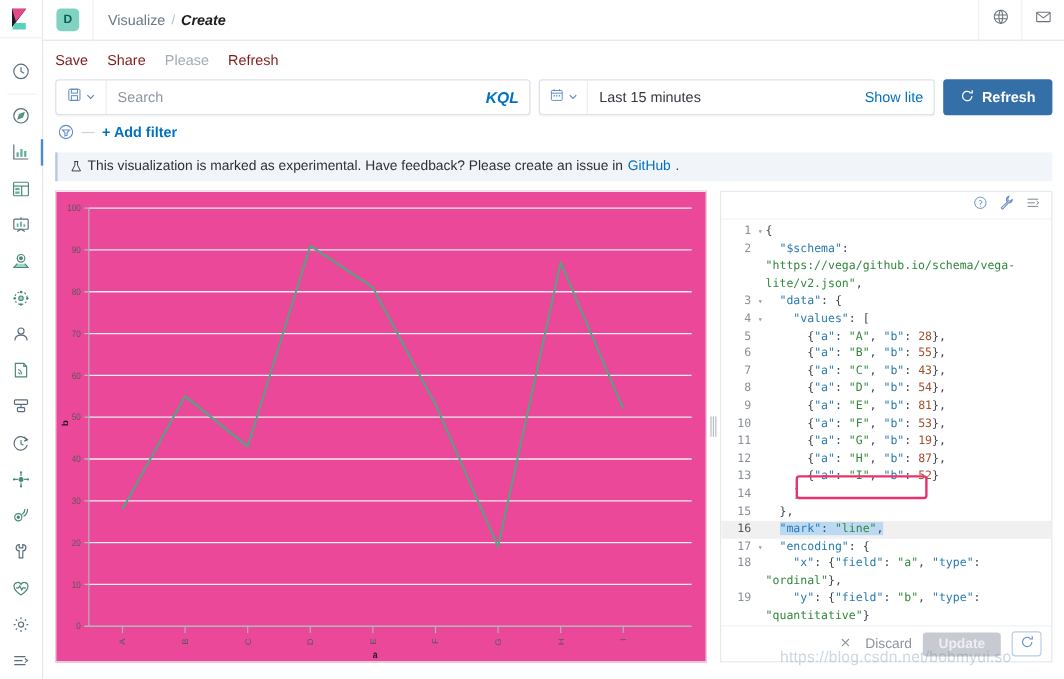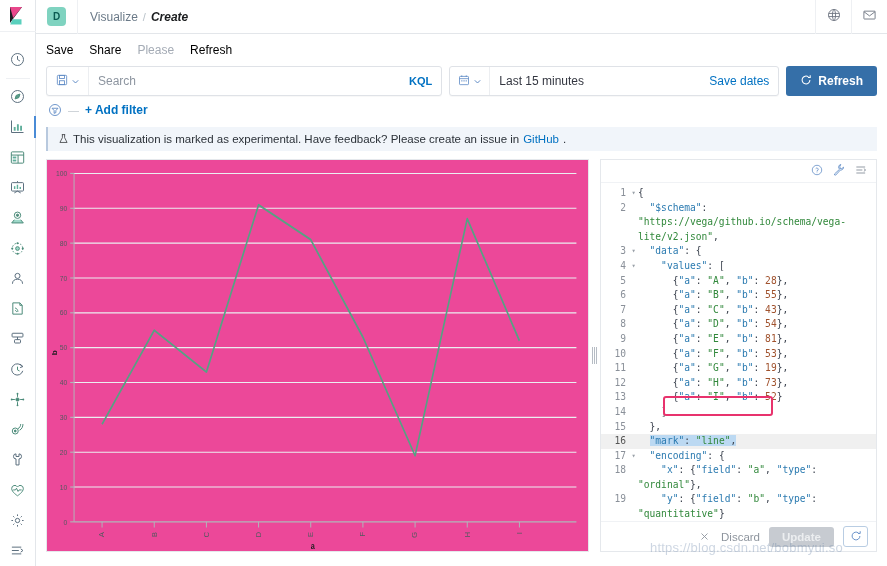--- a/index.html
+++ b/index.html
@@ -59,42 +59,42 @@
   .top-icon {
     width: 36px; height: 34px; display: flex; align-items: center; justify-content: center;
     border-left: 1px solid #eef0f3; color: #69707d;
   }
 
   
   #actionbar {
     height: 32px; display: flex; align-items: center; gap: 16px;
     padding-left: 10px; font-size: 12px; flex: 0 0 32px;
   }
-  .act { color: #000000; cursor: pointer; }
+  .act { color: #7f1d1d; cursor: pointer; }
   .act.disabled { color: #a4abb5; cursor: default; }
 
   
   #querybar { padding: 0 10px 0 10px; display: flex; gap: 7px; align-items: stretch; height: 30px; flex: 0 0 30px; }
   .qb-search {
     flex: 1 1 auto; display: flex; align-items: center; background: #fff;
     border: 1px solid #dfe2e7; border-radius: 3px; box-shadow: 0 1px 1px rgba(0,0,0,0.03);
     min-width: 0;
     justify-content: flex-end;
   }
   .qb-savedq {
     width: 42px; display: flex; align-items: center; justify-content: center; gap: 3px;
     border-right: 1px solid #eceef1; height: 100%; color: #5b88c4;
   }
   .qb-input {
     flex: 1 1 auto; border: 0; outline: 0; font-size: 12px; color: #6a727d;
     padding: 0 9px; font-family: "Liberation Sans", sans-serif; background: transparent;
     min-width: 0;
   }
   .qb-input::placeholder { color: #8d95a0; }
-  .qb-kql { font-size: 11px; color: #0071c2; padding: 0 9px; font-weight: bold; }
+  .qb-kql { font-size: 13px; color: #0071c2; padding: 0 9px; font-weight: bold; font-style: italic; }
   .qb-dates {
     display: flex; align-items: center; background: #fff;
     border: 1px solid #dfe2e7; border-radius: 3px; box-shadow: 0 1px 1px rgba(0,0,0,0.03);
     width: 330px; flex: 0 0 330px;
   }
   .qb-cal {
     width: 40px; display: flex; align-items: center; justify-content: center; gap: 3px;
     border-right: 1px solid #eceef1; height: 100%; color: #5b88c4;
   }
   .qb-range { flex: 1 1 auto; font-size: 12px; color: #343741; padding: 0 9px; }
@@ -471,21 +471,21 @@
               <rect x="10.2" y="8.4" width="1.5" height="1.5" fill="#5b88c4" stroke="none"></rect>
             </svg>
           </span>
           <span>
             <svg width="9" height="9" viewBox="0 0 12 12" fill="none" stroke="#5b88c4" stroke-width="1.3">
               <path d="M2.4 4.4 L6 8 L9.6 4.4"></path>
             </svg>
           </span>
         </div>
         <span class="qb-range">Last 15 minutes</span>
-        <span class="qb-showdates">Save dates</span>
+        <span class="qb-showdates">Show lite</span>
       </div>
 
       <button class="qb-refresh">
         <span>
           <svg width="12" height="12" viewBox="0 0 16 16" fill="none" stroke="#ffffff" stroke-width="1.4">
             <path d="M13.2 8 A5.2 5.2 0 1 1 11.2 3.9"></path>
               <path d="M13.6 1.6 V4.6 H10.6"></path>
           </svg>
         </span>
         <span>Refresh</span>
@@ -633,21 +633,21 @@
             <div class="cl"><span class="gut">2</span><span class="fold"></span><span class="ctext"><span>  </span><span><span class="k">"$schema"</span><span class="p">: </span><span class="s">"https://vega/github.io/schema/vega-lite/v2.json"</span><span class="p">,</span></span></span></div>
             <div class="cl"><span class="gut">3</span><span class="fold">▾</span><span class="ctext"><span>  </span><span><span class="k">"data"</span><span class="p">: {</span></span></span></div>
             <div class="cl"><span class="gut">4</span><span class="fold">▾</span><span class="ctext"><span>    </span><span><span class="k">"values"</span><span class="p">: [</span></span></span></div>
             <div class="cl"><span class="gut">5</span><span class="fold"></span><span class="ctext"><span>      </span><span><span class="p">{</span><span class="k">"a"</span><span class="p">: </span><span class="s">"A"</span><span class="p">, </span><span class="k">"b"</span><span class="p">: </span><span class="n">28</span><span class="p">},</span></span></span></div>
             <div class="cl"><span class="gut">6</span><span class="fold"></span><span class="ctext"><span>      </span><span><span class="p">{</span><span class="k">"a"</span><span class="p">: </span><span class="s">"B"</span><span class="p">, </span><span class="k">"b"</span><span class="p">: </span><span class="n">55</span><span class="p">},</span></span></span></div>
             <div class="cl"><span class="gut">7</span><span class="fold"></span><span class="ctext"><span>      </span><span><span class="p">{</span><span class="k">"a"</span><span class="p">: </span><span class="s">"C"</span><span class="p">, </span><span class="k">"b"</span><span class="p">: </span><span class="n">43</span><span class="p">},</span></span></span></div>
             <div class="cl"><span class="gut">8</span><span class="fold"></span><span class="ctext"><span>      </span><span><span class="p">{</span><span class="k">"a"</span><span class="p">: </span><span class="s">"D"</span><span class="p">, </span><span class="k">"b"</span><span class="p">: </span><span class="n">54</span><span class="p">},</span></span></span></div>
             <div class="cl"><span class="gut">9</span><span class="fold"></span><span class="ctext"><span>      </span><span><span class="p">{</span><span class="k">"a"</span><span class="p">: </span><span class="s">"E"</span><span class="p">, </span><span class="k">"b"</span><span class="p">: </span><span class="n">81</span><span class="p">},</span></span></span></div>
             <div class="cl"><span class="gut">10</span><span class="fold"></span><span class="ctext"><span>      </span><span><span class="p">{</span><span class="k">"a"</span><span class="p">: </span><span class="s">"F"</span><span class="p">, </span><span class="k">"b"</span><span class="p">: </span><span class="n">53</span><span class="p">},</span></span></span></div>
             <div class="cl"><span class="gut">11</span><span class="fold"></span><span class="ctext"><span>      </span><span><span class="p">{</span><span class="k">"a"</span><span class="p">: </span><span class="s">"G"</span><span class="p">, </span><span class="k">"b"</span><span class="p">: </span><span class="n">19</span><span class="p">},</span></span></span></div>
-            <div class="cl"><span class="gut">12</span><span class="fold"></span><span class="ctext"><span>      </span><span><span class="p">{</span><span class="k">"a"</span><span class="p">: </span><span class="s">"H"</span><span class="p">, </span><span class="k">"b"</span><span class="p">: </span><span class="n">73</span><span class="p">},</span></span></span></div>
+            <div class="cl"><span class="gut">12</span><span class="fold"></span><span class="ctext"><span>      </span><span><span class="p">{</span><span class="k">"a"</span><span class="p">: </span><span class="s">"H"</span><span class="p">, </span><span class="k">"b"</span><span class="p">: </span><span class="n">87</span><span class="p">},</span></span></span></div>
             <div class="cl"><span class="gut">13</span><span class="fold"></span><span class="ctext"><span>      </span><span><span class="p">{</span><span class="k">"a"</span><span class="p">: </span><span class="s">"I"</span><span class="p">, </span><span class="k">"b"</span><span class="p">: </span><span class="n">52</span><span class="p">}</span></span></span></div>
             <div class="cl"><span class="gut">14</span><span class="fold"></span><span class="ctext"><span>    </span><span><span class="p">]</span></span></span></div>
             <div class="cl"><span class="gut">15</span><span class="fold"></span><span class="ctext"><span>  </span><span><span class="p">},</span></span></span></div>
             <div class="cl cur"><span class="gut">16</span><span class="fold"></span><span class="ctext"><span>  </span><span class="sel"><span class="k">"mark"</span><span class="p">: </span><span class="s">"line"</span><span class="p">,</span></span></span></div>
             <div class="cl"><span class="gut">17</span><span class="fold">▾</span><span class="ctext"><span>  </span><span><span class="k">"encoding"</span><span class="p">: {</span></span></span></div>
             <div class="cl"><span class="gut">18</span><span class="fold"></span><span class="ctext"><span>    </span><span><span class="k">"x"</span><span class="p">: {</span><span class="k">"field"</span><span class="p">: </span><span class="s">"a"</span><span class="p">, </span><span class="k">"type"</span><span class="p">: </span><span class="s">"ordinal"</span><span class="p">},</span></span></span></div>
             <div class="cl"><span class="gut">19</span><span class="fold"></span><span class="ctext"><span>    </span><span><span class="k">"y"</span><span class="p">: {</span><span class="k">"field"</span><span class="p">: </span><span class="s">"b"</span><span class="p">, </span><span class="k">"type"</span><span class="p">: </span><span class="s">"quantitative"</span><span class="p">}</span></span></span></div>
           </div>
 
         <div id="bottombar">

